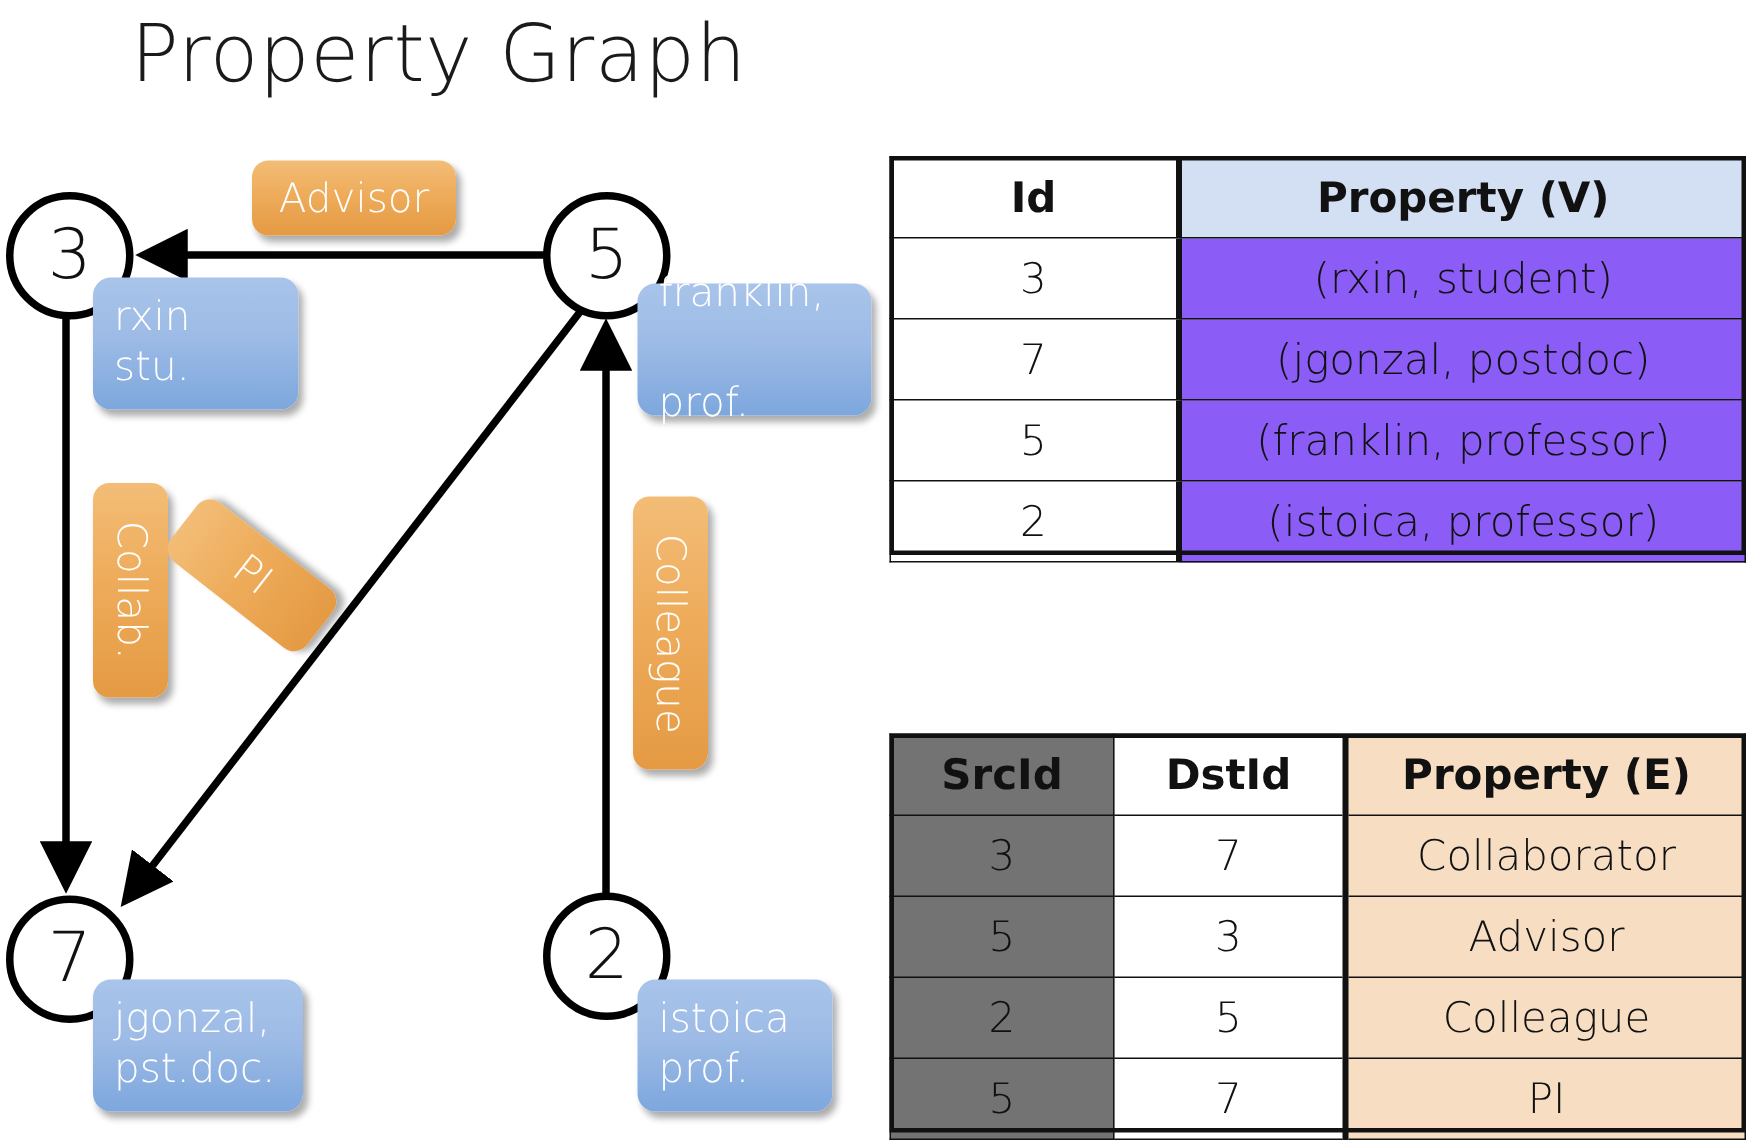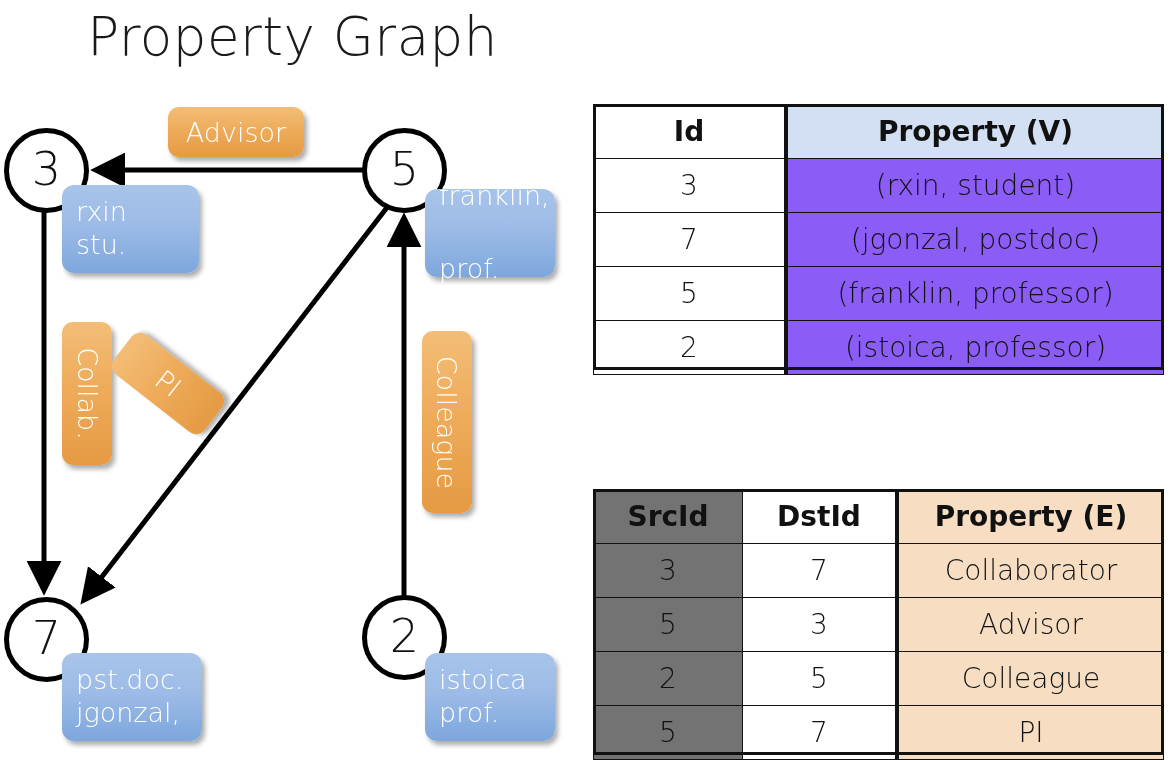--- a/index.html
+++ b/index.html
@@ -124,28 +124,28 @@
   </div>
   <div class="node" style="left:362px;top:595px;width:85px;height:85px;">
     <span>2</span>
   </div>
 
   <div class="prop-box" style="left:62px;top:185px;width:137px;height:88px;">
     <div>rxin</div>
     <div>stu.</div>
   </div>
 
-  <div class="prop-box" style="left:425px;top:189px;width:130px;height:88px;gap:40px;">
+  <div class="prop-box" style="left:425px;top:189px;width:156px;height:88px;gap:40px;">
     <div>franklin,</div>
     <div>prof.</div>
   </div>
 
   <div class="prop-box" style="left:62px;top:653px;width:140px;height:88px;">
+    <div>jgonzal,</div>
     <div>pst.doc.</div>
-    <div>jgonzal,</div>
   </div>
 
   <div class="prop-box" style="left:425px;top:653px;width:130px;height:88px;">
     <div>istoica</div>
     <div>prof.</div>
   </div>
 
   <div class="lbl-box" style="left:168px;top:107px;width:136px;height:50px;">
     <span>Advisor</span>
   </div>

